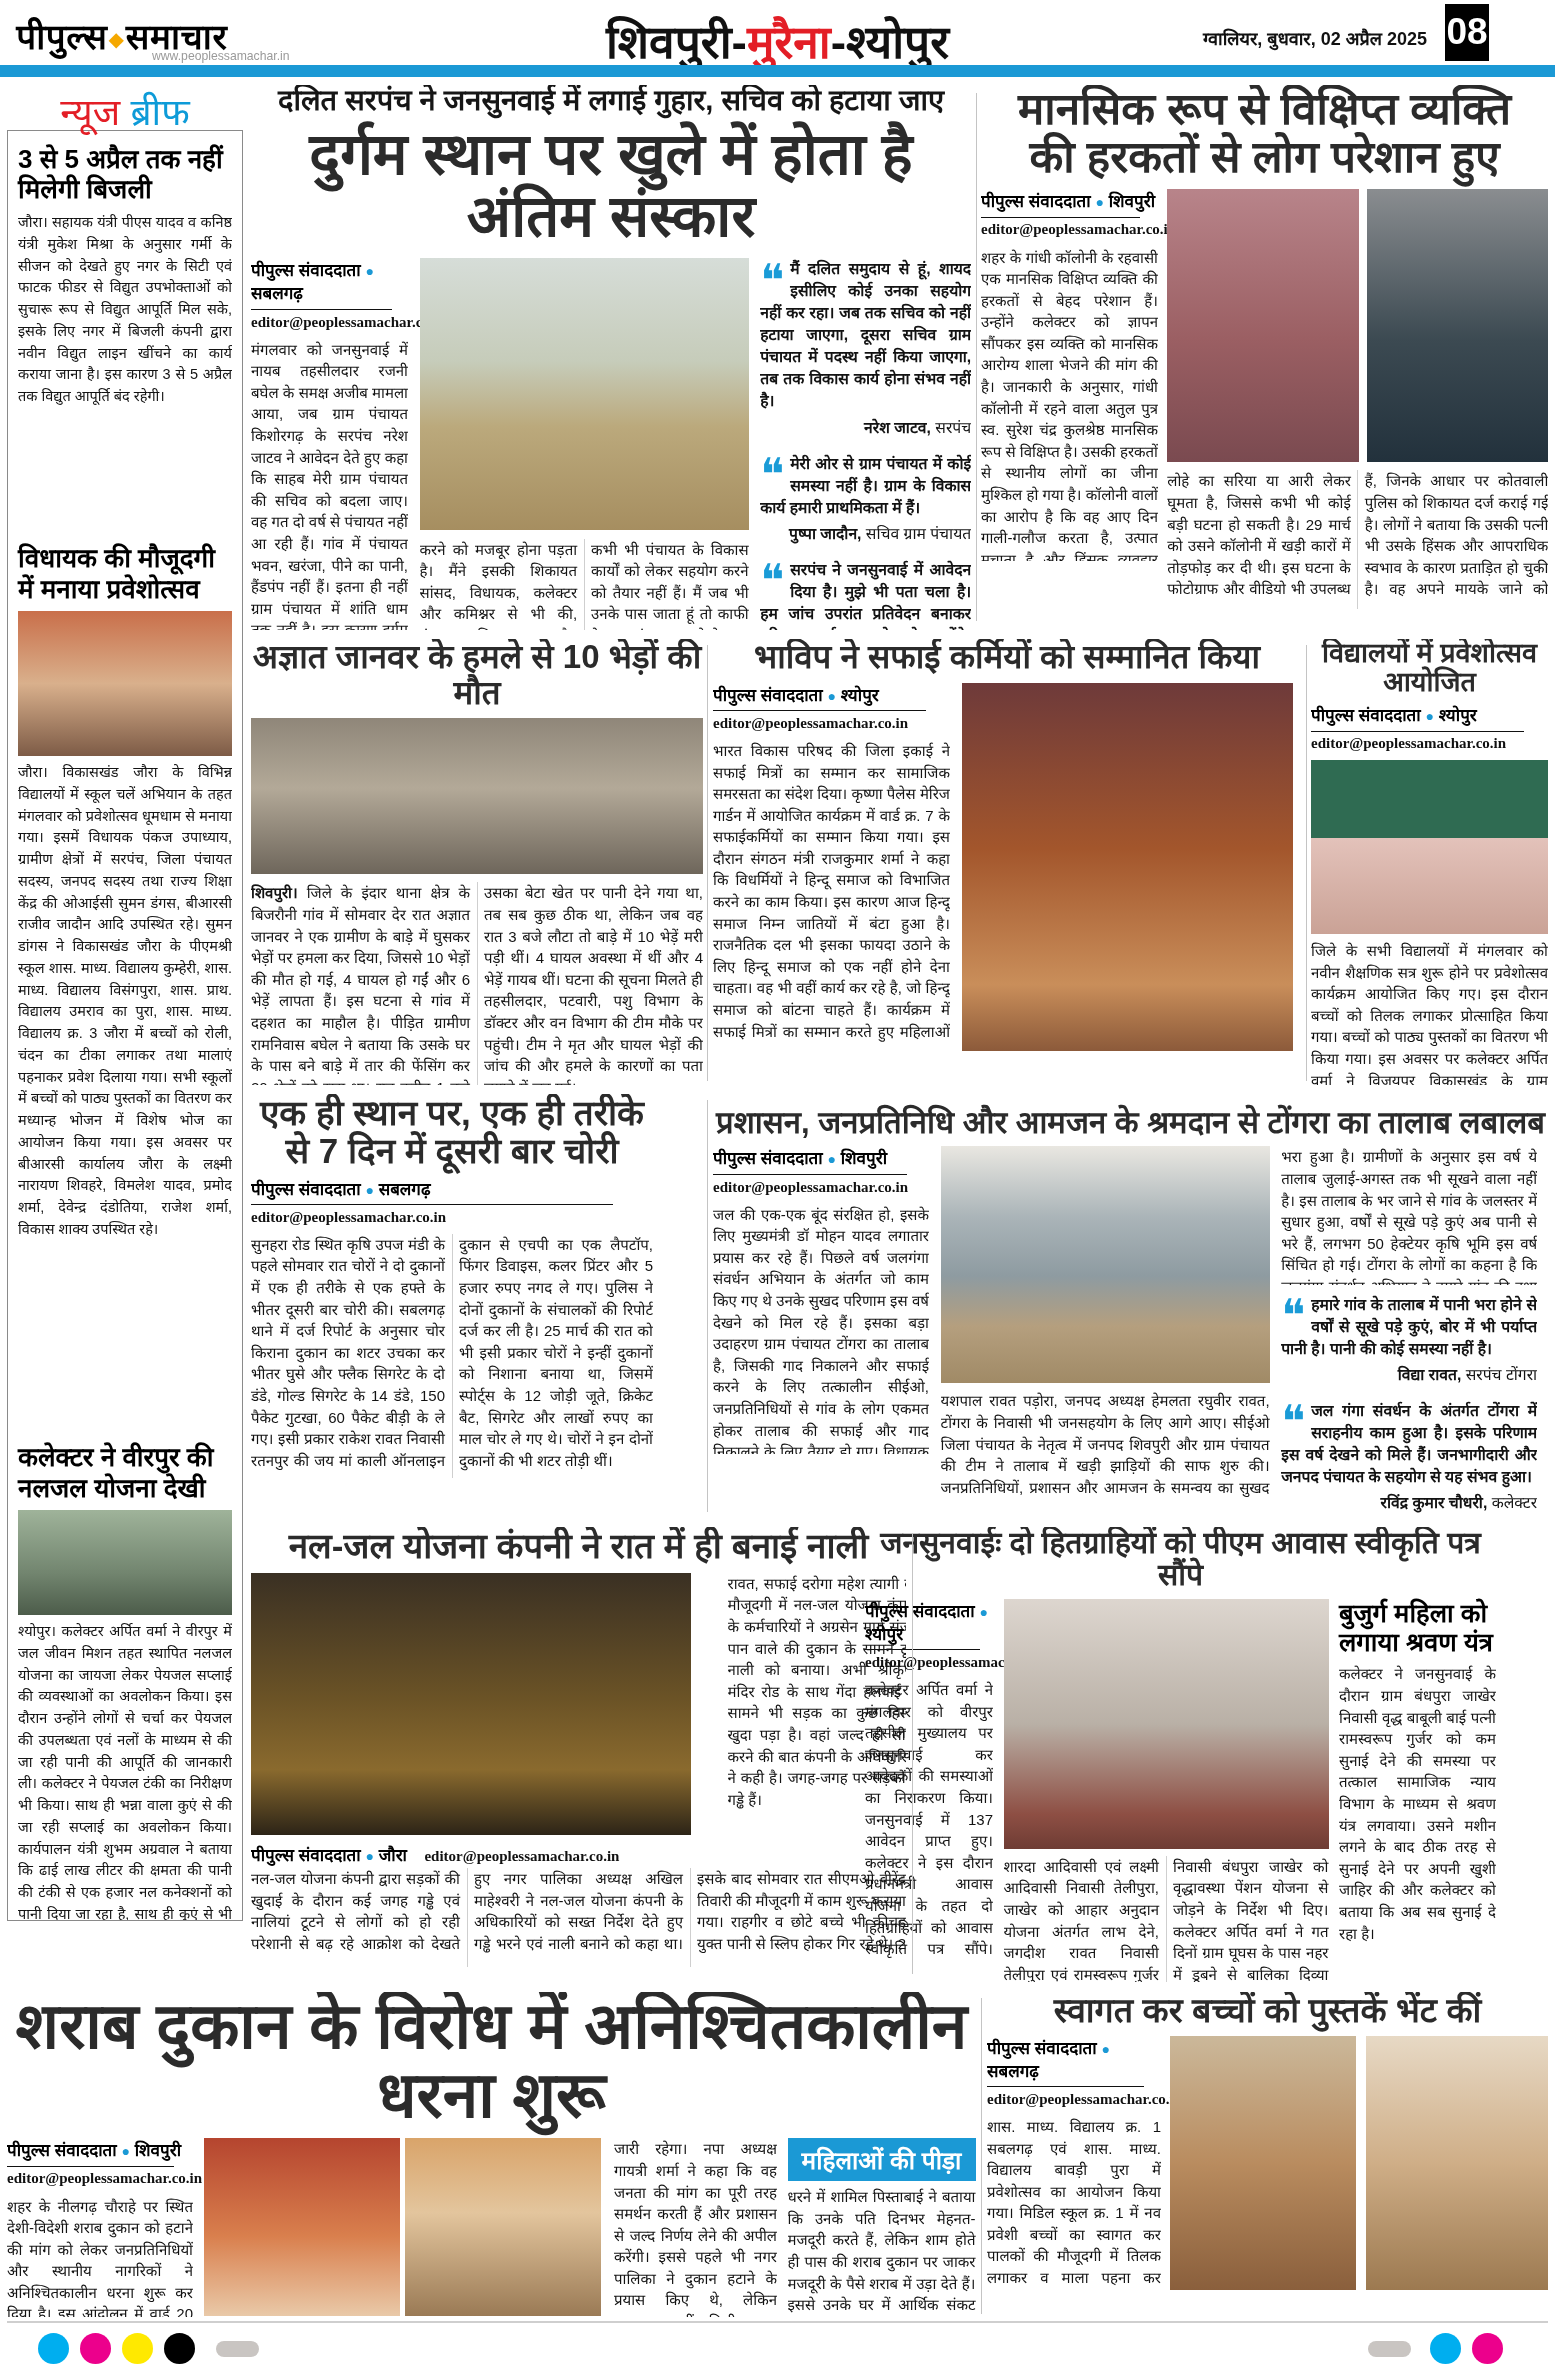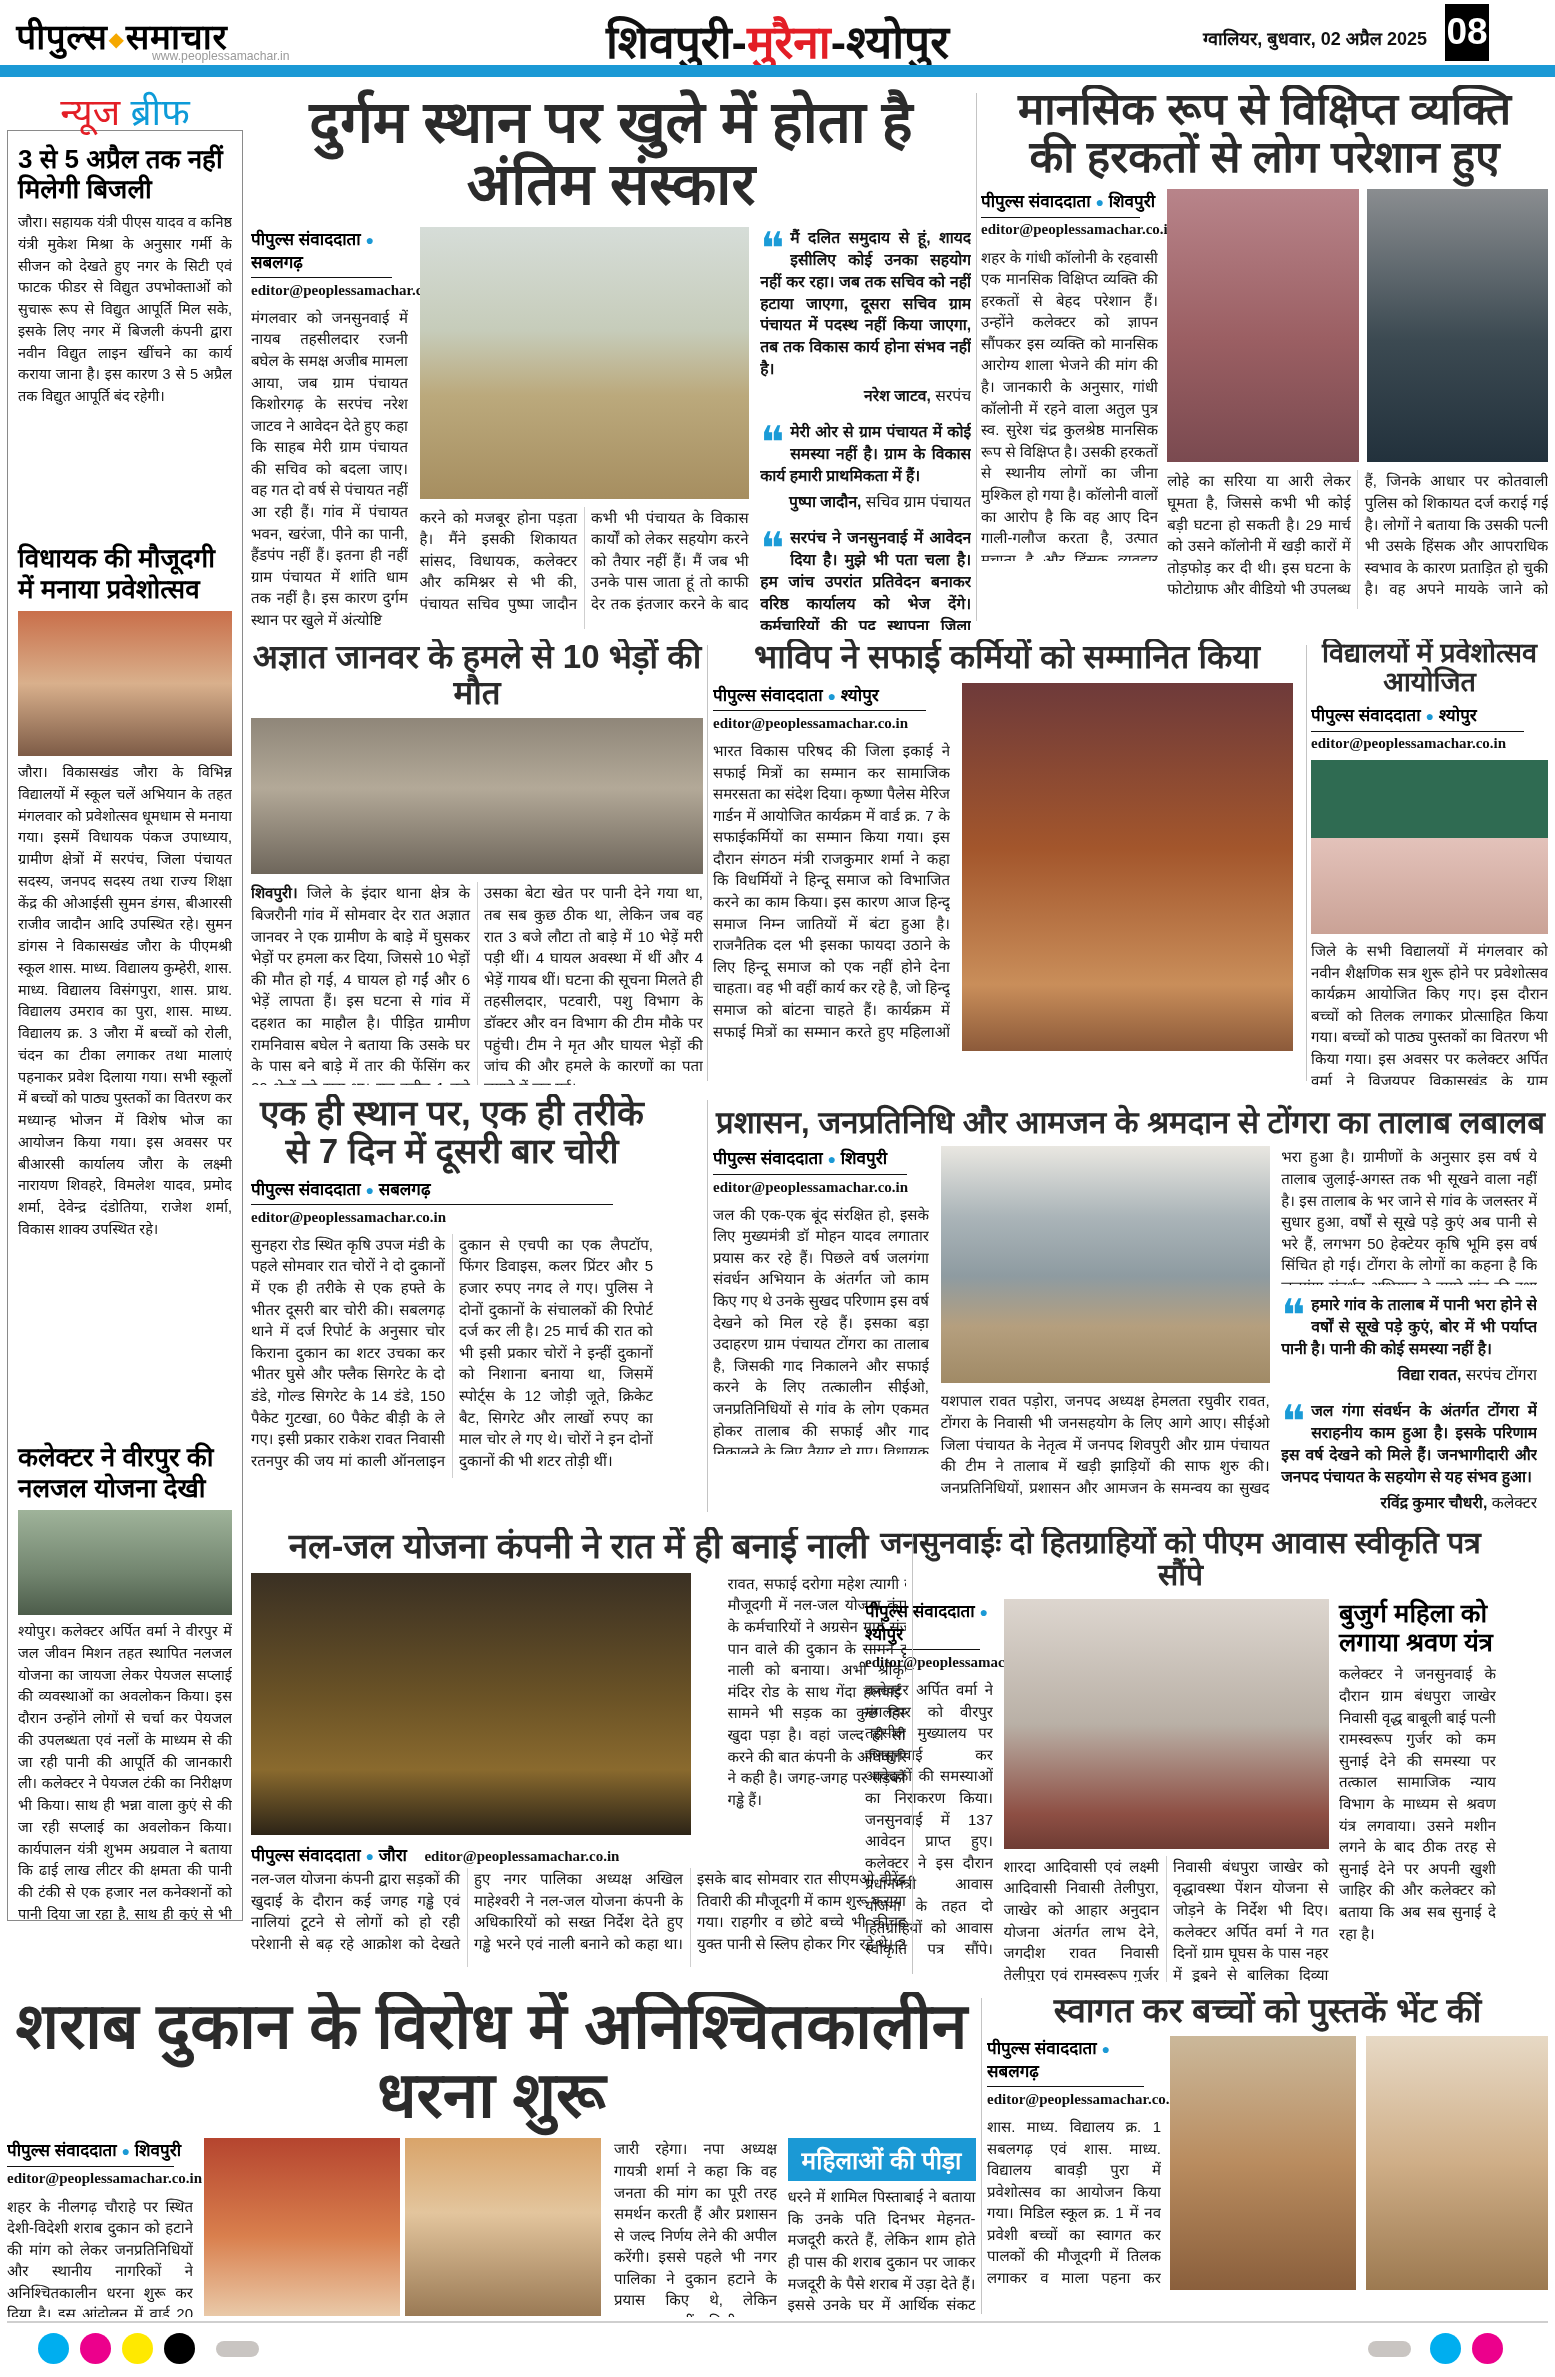--- a/index.html
+++ b/index.html
@@ -141,20 +141,21 @@
       <div class="ph" style="height:145px;background:linear-gradient(180deg,#c96f4a 0%,#d9b08c 50%,#7d5b46 100%);"></div>
       <div class="brief-b clip" style="height:674px;margin-top:5.8px;">जौरा। विकासखंड जौरा के विभिन्न विद्यालयों में स्कूल चलें अभियान के तहत मंगलवार को प्रवेशोत्सव धूमधाम से मनाया गया। इसमें विधायक पंकज उपाध्याय, ग्रामीण क्षेत्रों में सरपंच, जिला पंचायत सदस्य, जनपद सदस्य तथा राज्य शिक्षा केंद्र की ओआईसी सुमन डंगस, बीआरसी राजीव जादौन आदि उपस्थित रहे। सुमन डांगस ने विकासखंड जौरा के पीएमश्री स्कूल शास. माध्य. विद्यालय कुम्हेरी, शास. माध्य. विद्यालय विसंगपुरा, शास. प्राथ. विद्यालय उमराव का पुरा, शास. माध्य. विद्यालय क्र. 3 जौरा में बच्चों को रोली, चंदन का टीका लगाकर तथा मालाएं पहनाकर प्रवेश दिलाया गया। सभी स्कूलों में बच्चों को पाठ्य पुस्तकों का वितरण कर मध्यान्ह भोजन में विशेष भोज का आयोजन किया गया। इस अवसर पर बीआरसी कार्यालय जौरा के लक्ष्मी नारायण शिवहरे, विमलेश यादव, प्रमोद शर्मा, देवेन्द्र दंडोतिया, राजेश शर्मा, विकास शाक्य उपस्थित रहे।</div>
       <div class="brief-h">कलेक्टर ने वीरपुर की नलजल योजना देखी</div>
       <div class="ph" style="height:105px;background:linear-gradient(180deg,#9fb39a 0%,#72856f 60%,#4c5c4a 100%);"></div>
       <div class="brief-b clip" style="height:360px;margin-top:5.8px;">श्योपुर। कलेक्टर अर्पित वर्मा ने वीरपुर में जल जीवन मिशन तहत स्थापित नलजल योजना का जायजा लेकर पेयजल सप्लाई की व्यवस्थाओं का अवलोकन किया। इस दौरान उन्होंने लोगों से चर्चा कर पेयजल की उपलब्धता एवं नलों के माध्यम से की जा रही पानी की आपूर्ति की जानकारी ली। कलेक्टर ने पेयजल टंकी का निरीक्षण भी किया। साथ ही भन्ना वाला कुएं से की जा रही सप्लाई का अवलोकन किया। कार्यपालन यंत्री शुभम अग्रवाल ने बताया कि ढाई लाख लीटर की क्षमता की पानी की टंकी से एक हजार नल कनेक्शनों को पानी दिया जा रहा है, साथ ही कुएं से भी पानी की सप्लाई की जा रही है।</div>
 
     </div>
   </div>
 
   <div id="lead" class="abs clip">
+    <div class="kicker">दलित सरपंच ने जनसुनवाई में लगाई गुहार, सचिव को हटाया जाए</div>
     <div class="headline">दुर्गम स्थान पर खुले में होता है अंतिम संस्कार</div>
     <div class="lead-row">
       <div class="lead-colA">
         <div class="byline"><span>पीपुल्स संवाददाता</span> <span class="bydot">●</span> <span>सबलगढ़</span></div>
         <div class="byrule"></div>
         <div class="byemail">editor@peoplessamachar.co.in</div>
         <div class="body-txt clip" style="height:366px;">मंगलवार को जनसुनवाई में नायब तहसीलदार रजनी बघेल के समक्ष अजीब मामला आया, जब ग्राम पंचायत किशोरगढ़ के सरपंच नरेश जाटव ने आवेदन देते हुए कहा कि साहब मेरी ग्राम पंचायत की सचिव को बदला जाए। वह गत दो वर्ष से पंचायत नहीं आ रही हैं। गांव में पंचायत भवन, खरंजा, पीने का पानी, हैंडपंप नहीं हैं। इतना ही नहीं ग्राम पंचायत में शांति धाम तक नहीं है। इस कारण दुर्गम स्थान पर खुले में अंत्योष्टि</div>
       </div>
       <div class="lead-colB">
         <div class="ph ph-lead"></div>

